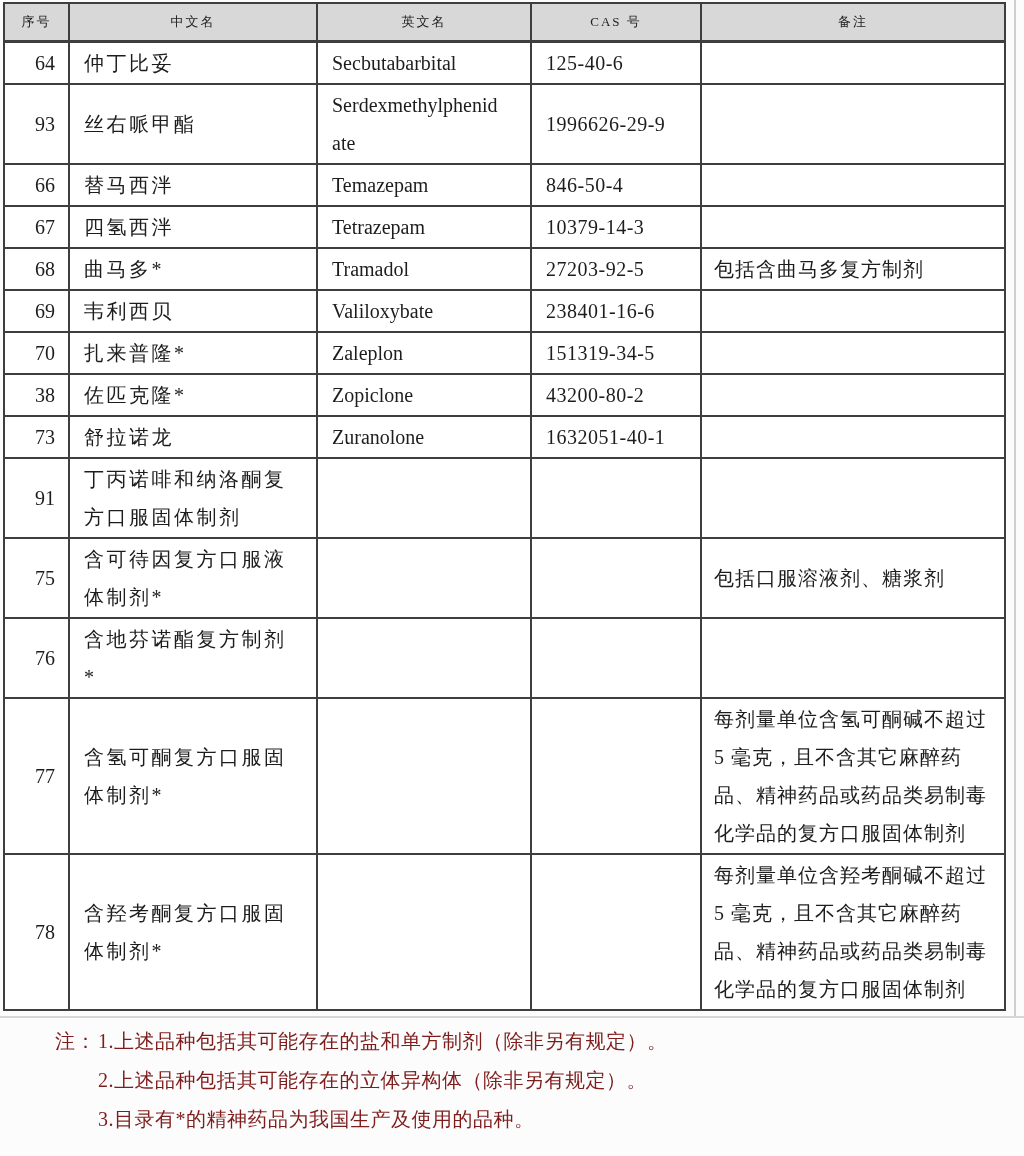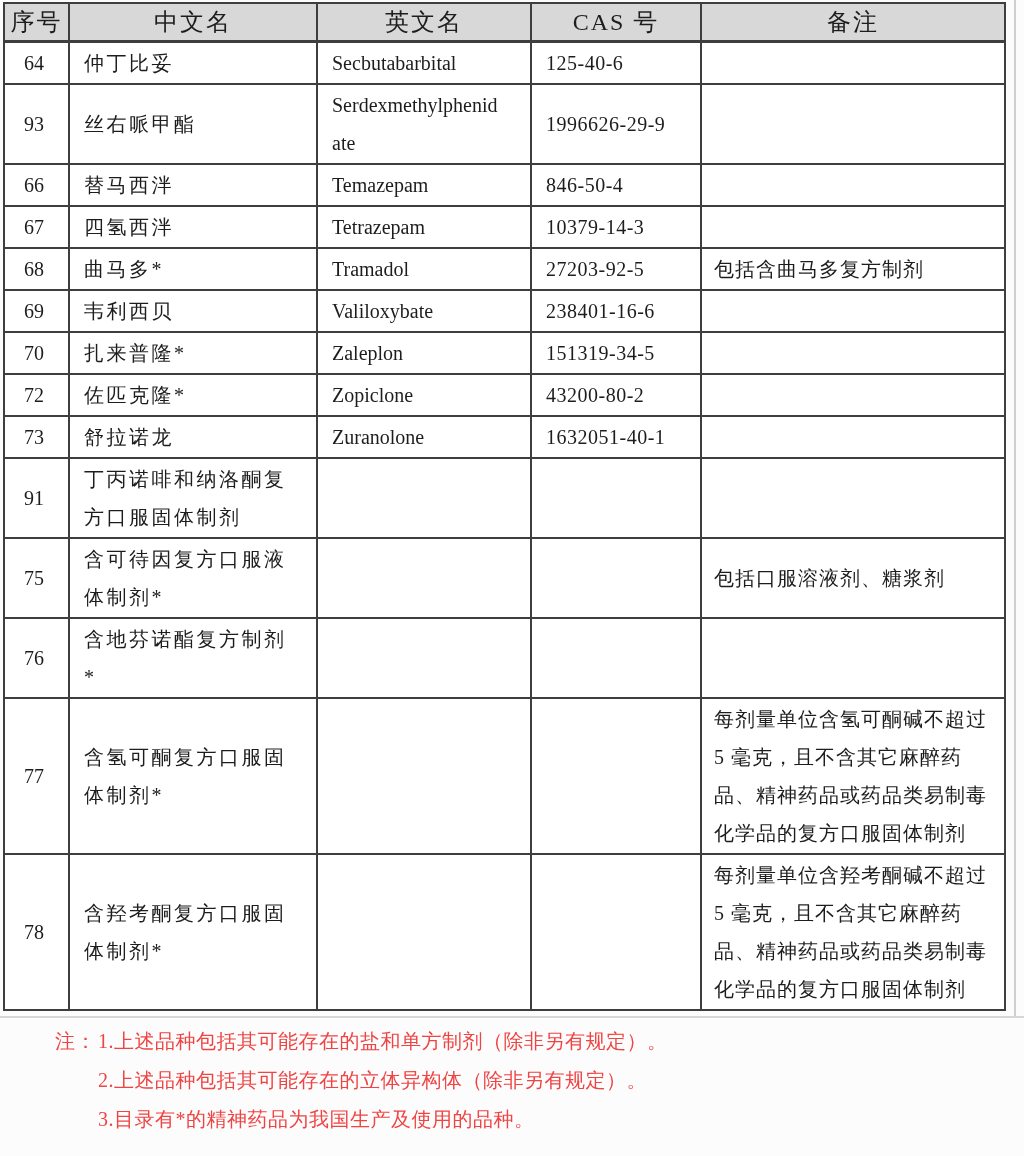--- a/index.html
+++ b/index.html
@@ -15,49 +15,49 @@
 
   table.substances {
     position:absolute; left:3px; top:2px; width:1001px;
     border-collapse:collapse; table-layout:fixed;
   }
   th, td { border:2px solid #3e3e3e; }
   thead th {
     background:#d8d8d8;
     height:36px;
     font-weight:normal;
-    font-size:24px;
+    font-size:13px;
     letter-spacing:2px;
     text-align:center;
     border-bottom-width:3px;
     padding:0;
   }
   td {
     font-size:20px;
     line-height:38px;
     vertical-align:middle;
     padding:1px 12px 1px 14px;
     background:#ffffff;
   }
   col.w-no  { width:65px; }
   col.w-cn  { width:248px; }
   col.w-en  { width:214px; }
   col.w-cas { width:170px; }
   col.w-rm  { width:304px; }
 
-  td.c-no { text-align:left; padding-left:19px; padding-right:2px; }
+  td.c-no { text-align:center; padding-left:19px; padding-right:2px; }
   td.c-cn { letter-spacing:2.5px; padding-right:20px; }
   td.c-en { word-break:break-all; padding-right:30px; }
   td.c-cas { letter-spacing:0.5px; }
   td.c-remark { letter-spacing:1px; padding-left:12px; padding-right:16px; }
 
   .notes {
     position:absolute; left:55px; top:1022px;
     font-size:20px; line-height:39px; letter-spacing:0.5px;
-    color:#ef4444;
+    color:#7f1d1d;
   }
   .note-line { white-space:nowrap; }
   .note-line.indent { margin-left:43px; }
   .note-prefix { margin-right:2px; }
 
   
   .scan-edge-v { position:absolute; left:1014px; top:0; width:2px; height:1018px; background:#cfcfcf; }
   .scan-edge-h { position:absolute; left:0; top:1016px; width:1024px; height:2px; background:#d6d6d6; }
 </style>
 </head>
@@ -134,21 +134,21 @@
   <tr>
     <td class="c-no">70</td>
     <td class="c-cn">扎来普隆*</td>
     <td class="c-en">Zaleplon</td>
     <td class="c-cas">151319-34-5</td>
     <td class="c-remark"></td>
   </tr>
 
 
   <tr>
-    <td class="c-no">72</td>
+    <td class="c-no">38</td>
     <td class="c-cn">佐匹克隆*</td>
     <td class="c-en">Zopiclone</td>
     <td class="c-cas">43200-80-2</td>
     <td class="c-remark"></td>
   </tr>
 
   <tr>
     <td class="c-no">73</td>
     <td class="c-cn">舒拉诺龙</td>
     <td class="c-en">Zuranolone</td>

